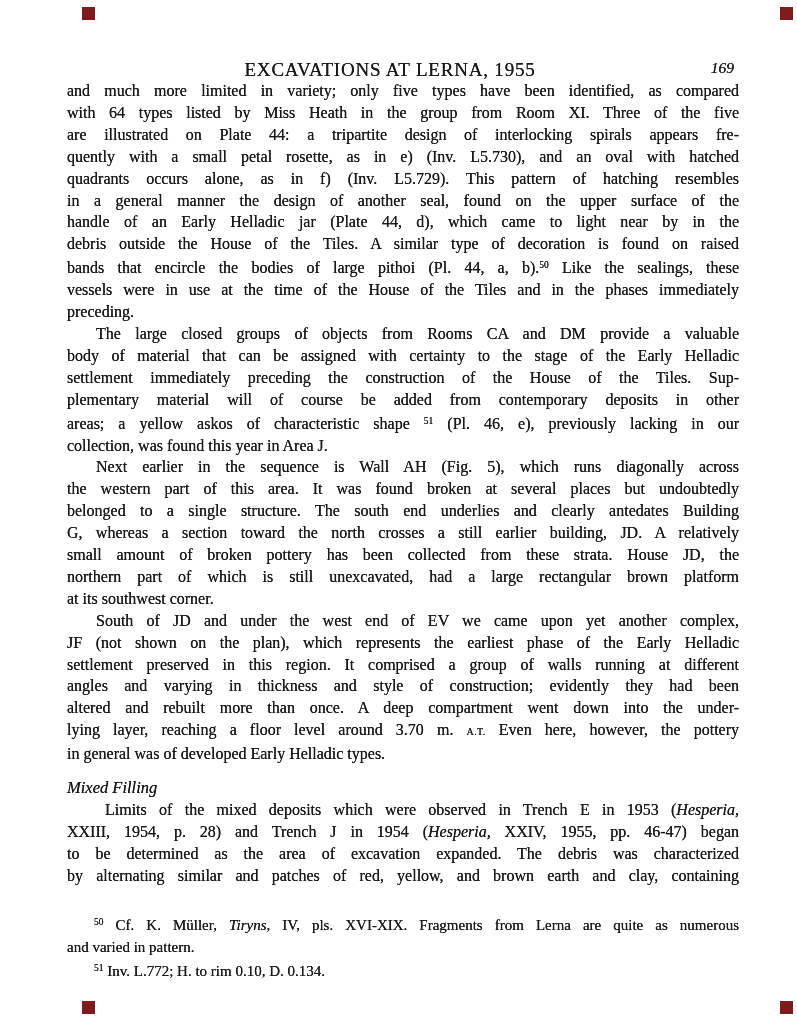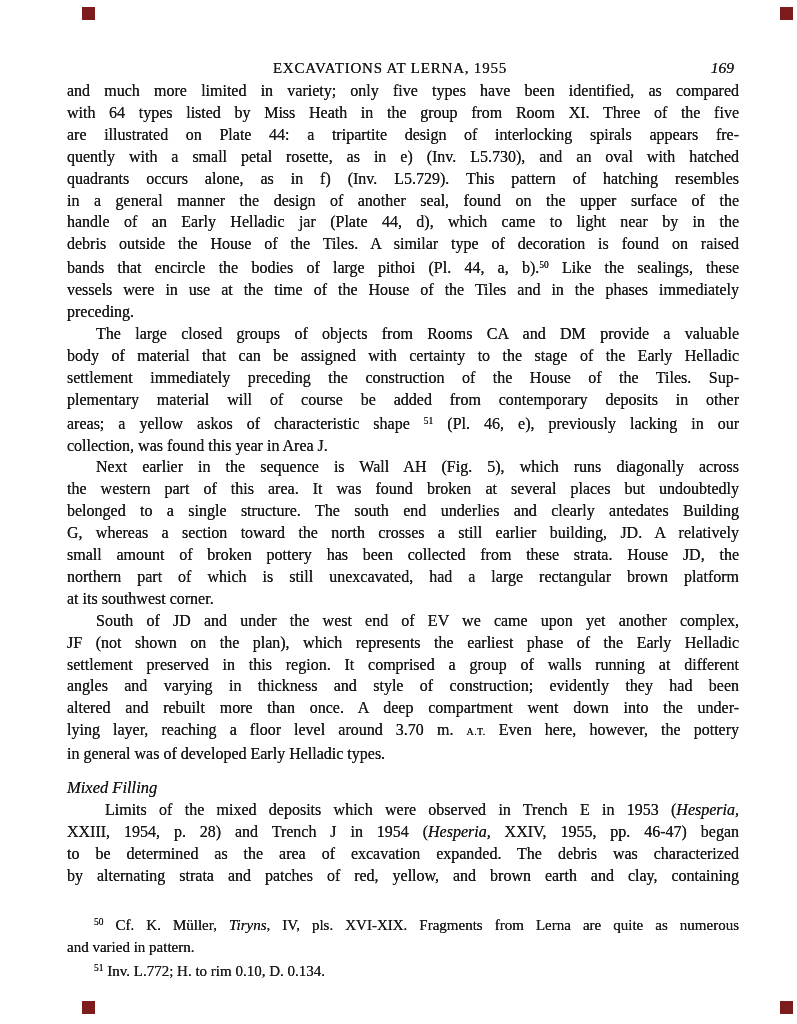--- a/index.html
+++ b/index.html
@@ -9,21 +9,21 @@
   }
   .page{position:absolute;inset:0;}
   .corner-mark{position:absolute;width:13px;height:13px;background:#7d1c1c;}
   .corner-mark.tl{left:82px;top:7px;}
   .corner-mark.tr{left:780px;top:7px;}
   .corner-mark.bl{left:82px;top:1001px;}
   .corner-mark.br{left:780px;top:1001px;}
 
   .header{position:absolute;left:67px;top:59px;width:672px;height:22px;}
   .title-wrap{position:absolute;left:0;right:0;text-align:center;transform:translateX(-13px);}
-  .title{font-size:15px;letter-spacing:0.8px;white-space:nowrap;
+  .title{font-size:19px;letter-spacing:0.8px;white-space:nowrap;
          text-shadow:0 0 0.3px currentColor;}
   .pagenum{position:absolute;right:5px;top:0;font-size:15.5px;text-shadow:0 0 0.3px currentColor;font-style:italic;}
 
   .body-block{position:absolute;left:67px;top:80px;width:672px;}
   .line{
     font-size:16px;line-height:21.9px;
     text-align:justify;text-align-last:justify;
     white-space:normal;
     text-shadow:0 0 0.3px currentColor;
   }
@@ -90,21 +90,21 @@
       <div class="line"><span>JF (not shown on the plan), which represents the earliest phase of the Early Helladic</span></div>
       <div class="line"><span>settlement preserved in this region. It comprised a group of walls running at different</span></div>
       <div class="line"><span>angles and varying in thickness and style of construction; evidently they had been</span></div>
       <div class="line"><span>altered and rebuilt more than once. A deep compartment went down into the under-</span></div>
       <div class="line"><span>lying layer, reaching a floor level around 3.70 m. </span><span class="sc">A.T.</span><span> Even here, however, the pottery</span></div>
       <div class="line end"><span>in general was of developed Early Helladic types.</span></div>
       <div class="heading">Mixed Filling</div>
       <div class="line indent-lg"><span>Limits of the mixed deposits which were observed in Trench E in 1953 (</span><span class="it">Hesperia,</span></div>
       <div class="line"><span>XXIII, 1954, p. 28) and Trench J in 1954 (</span><span class="it">Hesperia,</span><span> XXIV, 1955, pp. 46-47) began</span></div>
       <div class="line"><span>to be determined as the area of excavation expanded. The debris was characterized</span></div>
-      <div class="line"><span>by alternating strata and patches of red, yellow, and brown earth and clay, containing</span></div>
+      <div class="line"><span>by alternating similar and patches of red, yellow, and brown earth and clay, containing</span></div>
     </div>
 
   <div class="footnotes" id="footnotes">
       <div class="line fn-indent"><span class="sup">50</span><span> Cf. K. Müller, </span><span class="it">Tiryns,</span><span> IV, pls. XVI-XIX. Fragments from Lerna are quite as numerous</span></div>
       <div class="line end"><span>and varied in pattern.</span></div>
       <div class="line end fn-indent"><span class="sup">51</span><span> Inv. L.772; H. to rim 0.10, D. 0.134.</span></div>
     </div>
 
 </div>
 

